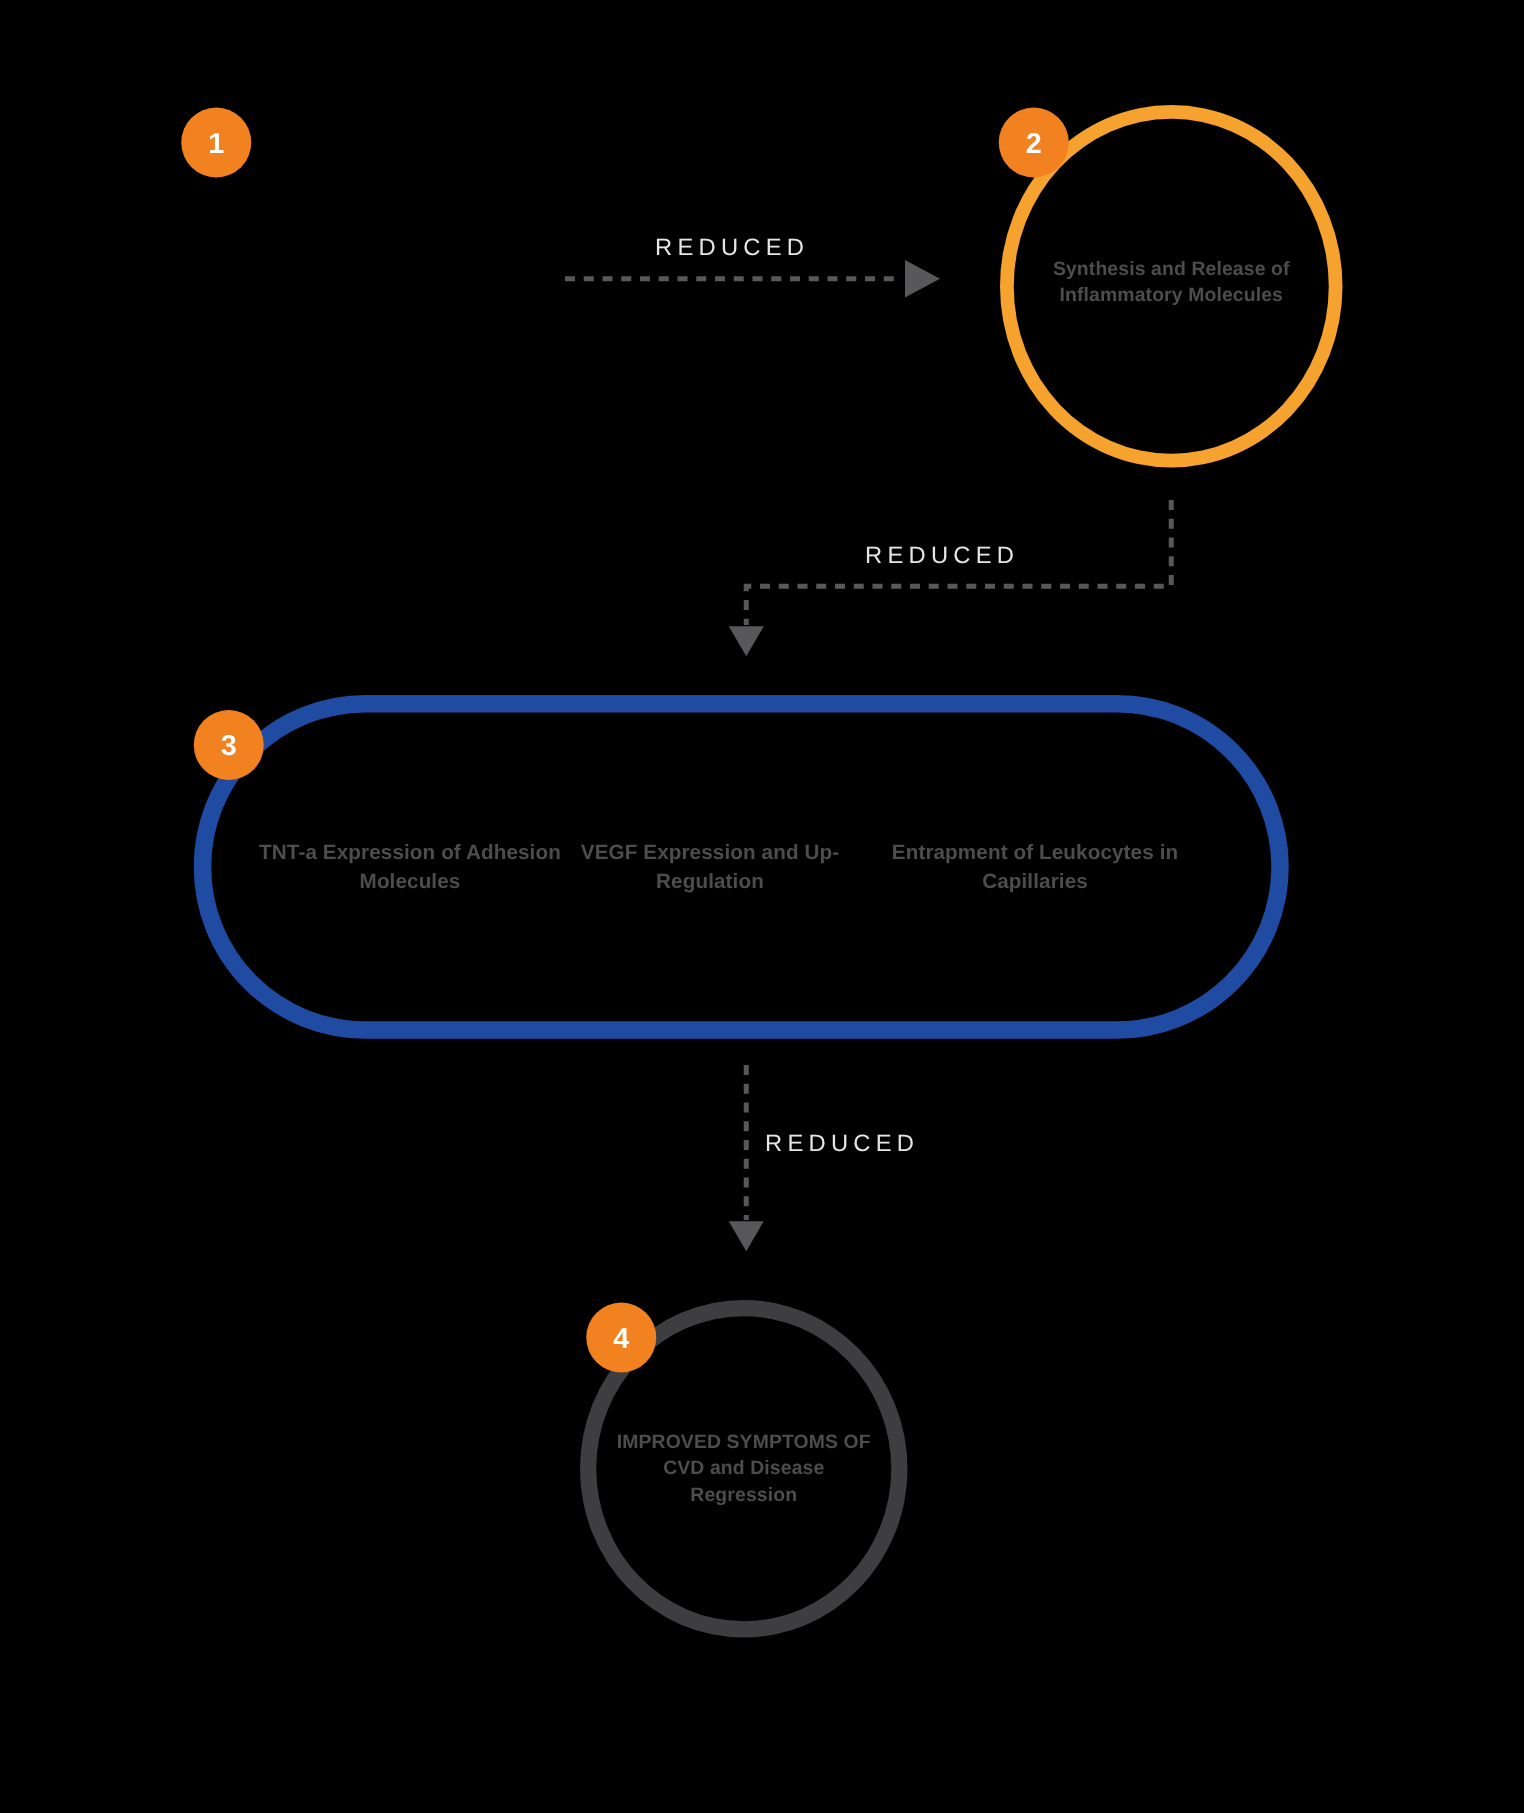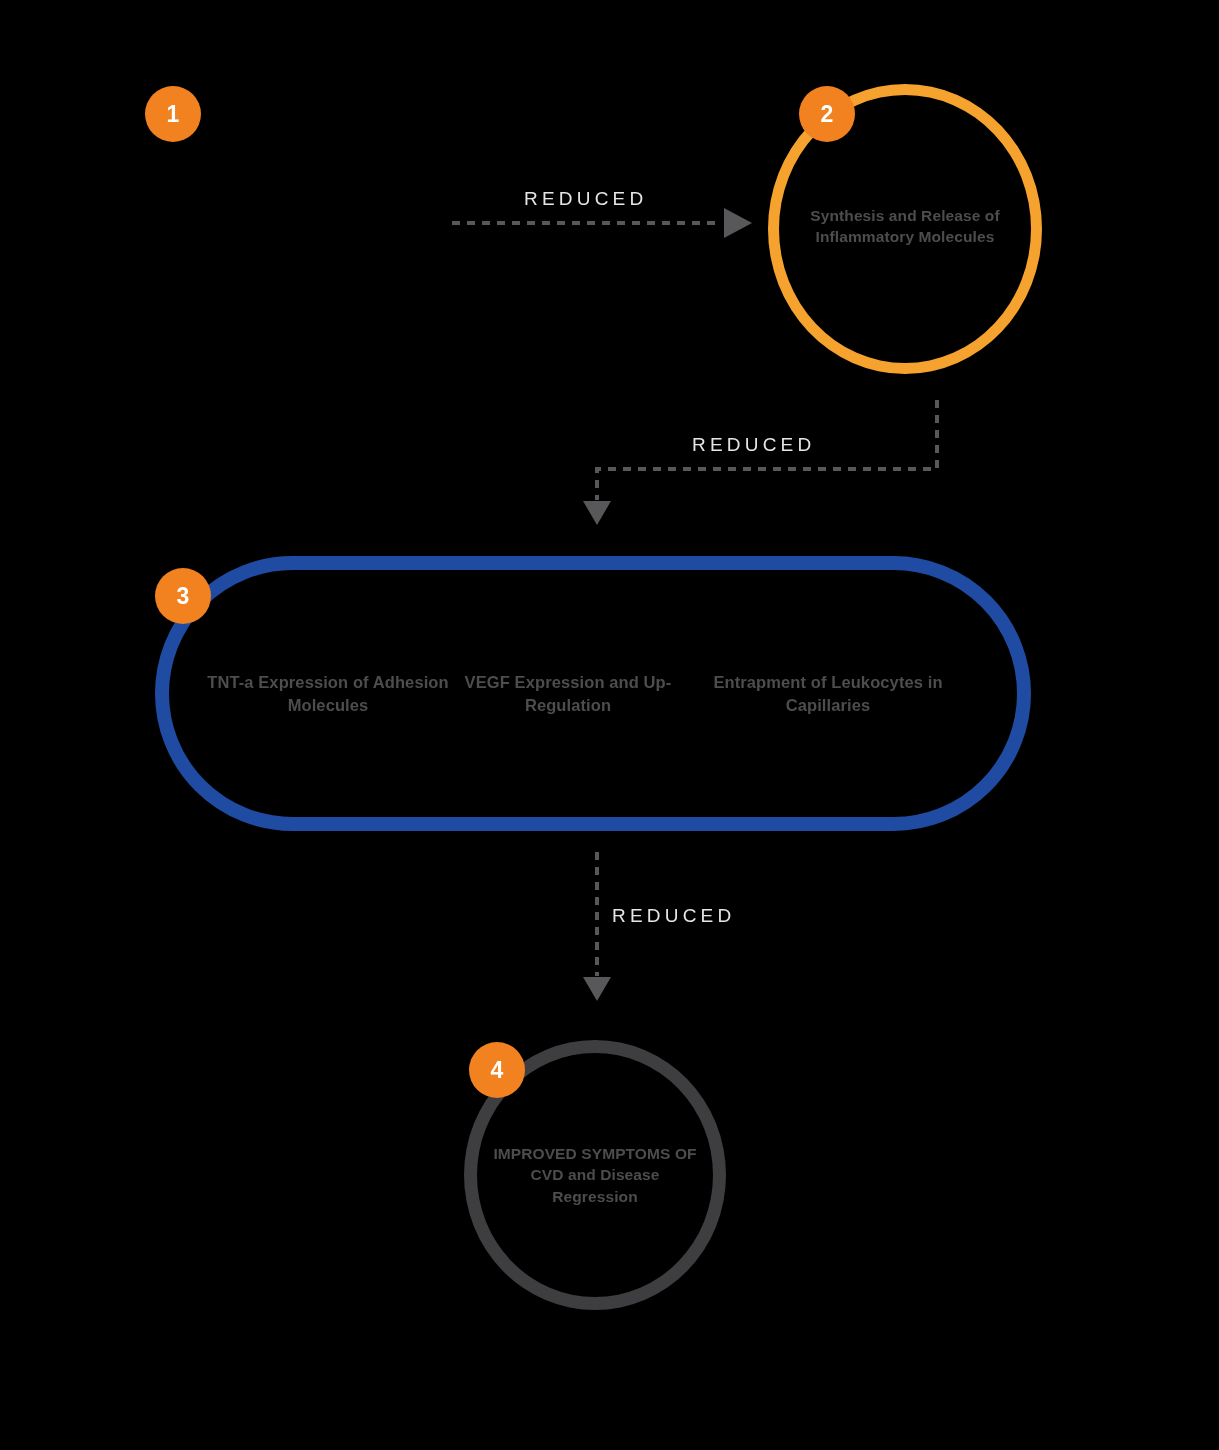--- a/index.html
+++ b/index.html
@@ -60,21 +60,21 @@
     border-color: #F2741F;
   }
   #node-1 .node-text {
     font-size: 15.5px;
     width: 230px;
     margin-top: -6px;
   }
 
   
   #node-2 {
-    left: 768px;
+    left: 800px;
     top: 84px;
     width: 274px;
     height: 290px;
     border-width: 11px;
     border-color: #F5A22E;
     text-decoration: underline;
   }
   #node-2 .node-text {
     font-size: 15.5px;
     width: 236px;

